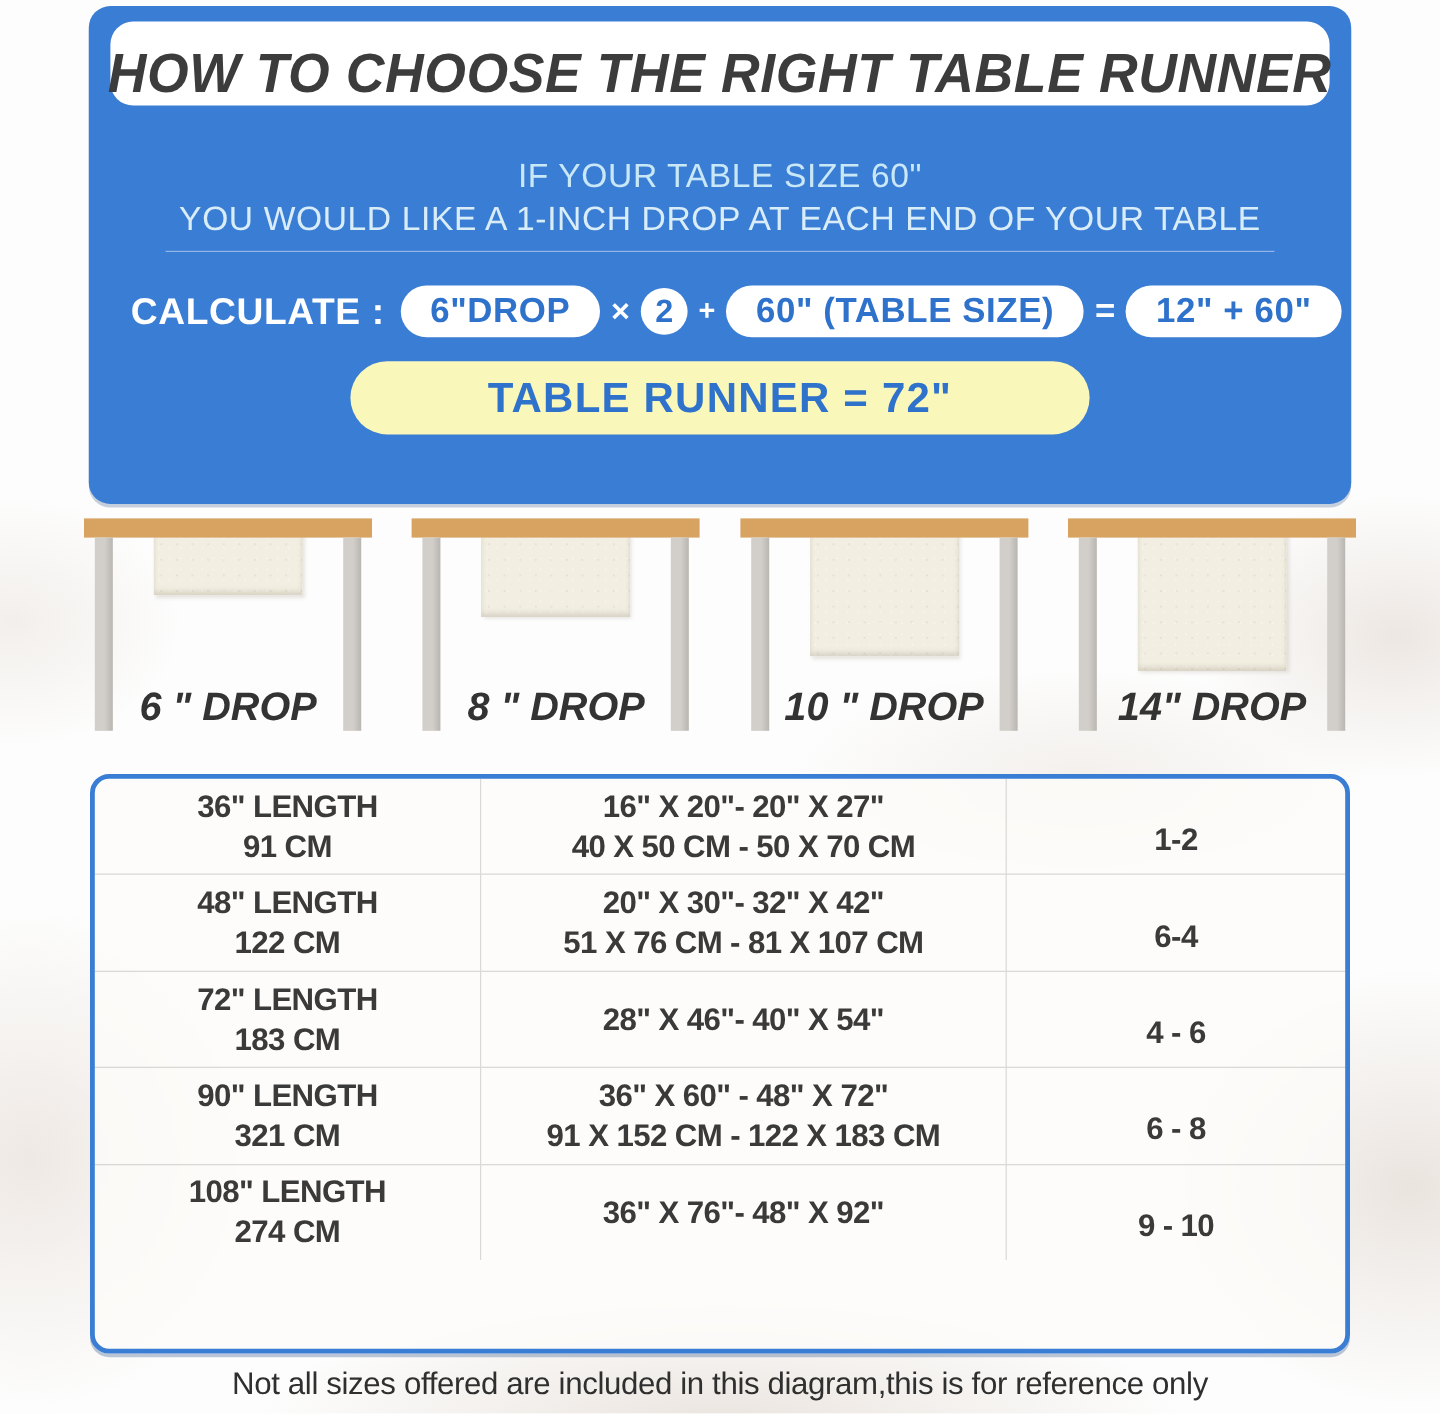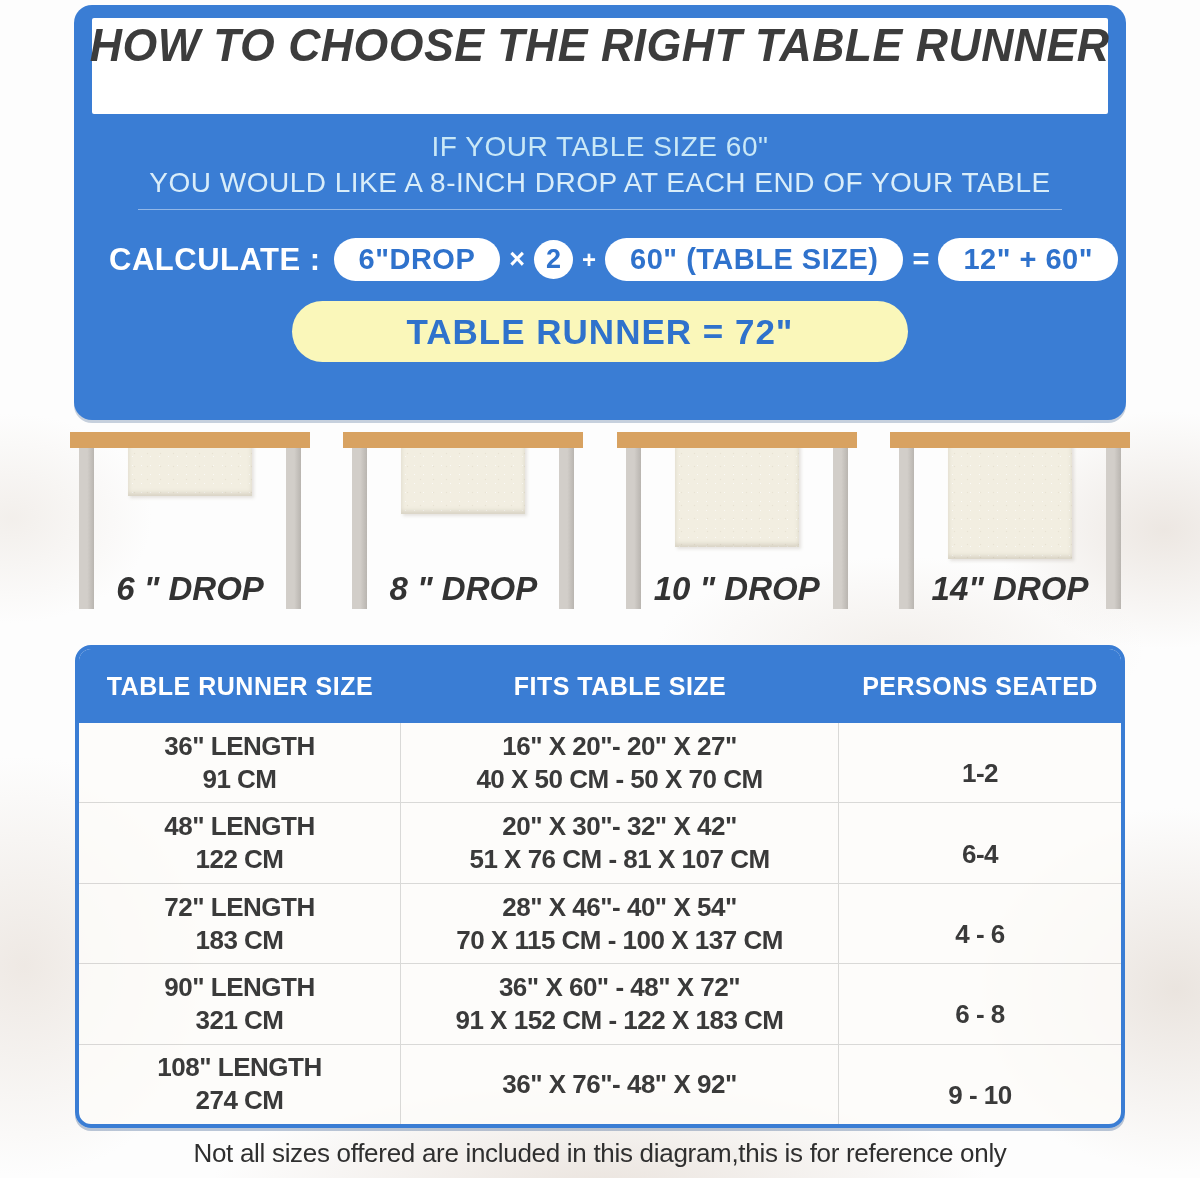--- a/index.html
+++ b/index.html
@@ -23,23 +23,23 @@
       #fdfdfd;
   }
 
   
   .top-panel {
     position:absolute; left:74px; top:5px; width:1052px; height:415px;
     background:#3a7dd4; border-radius:18px;
     box-shadow:0 3px 0 rgba(34,74,128,0.25);
   }
   .title-box {
-    position:absolute; left:18px; right:18px; top:13px; height:96px;
-    background:#ffffff; border-radius:2px;
-    display:flex; align-items:flex-start; justify-content:center;
+    position:absolute; left:18px; right:18px; top:13px; height:70px;
+    background:#ffffff; border-radius:19px;
+    display:flex; align-items:flex-end; justify-content:center;
   }
   .main-title {
     font-size:46px; font-weight:bold; font-style:italic;
     color:#3c3c3c; white-space:nowrap; transform:scaleX(0.97);
     letter-spacing:0.5px;
   }
   .cond { position:absolute; width:100%; text-align:center; font-size:28px; letter-spacing:0.5px; }
   .cond1 { top:126px; color:#c9e8f7; }
   .cond2 { top:162px; color:#dcEFfa; color:#d9edf9; }
   .thin-divider {
@@ -139,21 +139,21 @@
 </head>
 <body>
 
 <div class="bg-photo"></div>
 
 <div class="top-panel">
   <div class="title-box">
     <div class="main-title">HOW TO CHOOSE THE RIGHT TABLE RUNNER</div>
   </div>
   <div class="cond cond1">IF YOUR TABLE SIZE 60"</div>
-  <div class="cond cond2">YOU WOULD LIKE A 8-INCH DROP AT EACH END OF YOUR TABLE</div>
+  <div class="cond cond2">YOU WOULD LIKE A 1-INCH DROP AT EACH END OF YOUR TABLE</div>
   <div class="thin-divider"></div>
 
   <div class="calc-row">
     <span class="calc-label">CALCULATE :</span>
     <span class="pill">6"DROP</span>
     <span class="op op-x">×</span>
     <span class="circle-badge">2</span>
     <span class="op op-plus">+</span>
     <span class="pill">60" (TABLE SIZE)</span>
     <span class="op op-eq">=</span>
@@ -188,25 +188,20 @@
   <div class="figure">
     <div class="runner"></div>
     <div class="tabletop"></div>
     <div class="leg leg-left"></div>
     <div class="leg leg-right"></div>
     <div class="drop-label">14" DROP</div>
   </div>
 </div>
 
 <div class="size-panel">
-  <div class="size-header">
-    <div class="hcell hc1">TABLE RUNNER SIZE</div>
-    <div class="hcell hc2">FITS TABLE SIZE</div>
-    <div class="hcell hc3">PERSONS SEATED</div>
-  </div>
   <div class="size-body">
 
     <div class="size-row">
       <div class="cell c1">
         <span>36" LENGTH</span>
         <span>91 CM</span>
       </div>
       <div class="cell c2">
         <span>16" X 20"- 20" X 27"</span>
         <span>40 X 50 CM - 50 X 70 CM</span>
@@ -226,21 +221,20 @@
       <div class="cell c3">6-4</div>
     </div>
 
     <div class="size-row">
       <div class="cell c1">
         <span>72" LENGTH</span>
         <span>183 CM</span>
       </div>
       <div class="cell c2">
         <span>28" X 46"- 40" X 54"</span>
-        <span>70 X 115 CM - 100 X 137 CM</span>
       </div>
       <div class="cell c3">4 - 6</div>
     </div>
 
     <div class="size-row">
       <div class="cell c1">
         <span>90" LENGTH</span>
         <span>321 CM</span>
       </div>
       <div class="cell c2">

